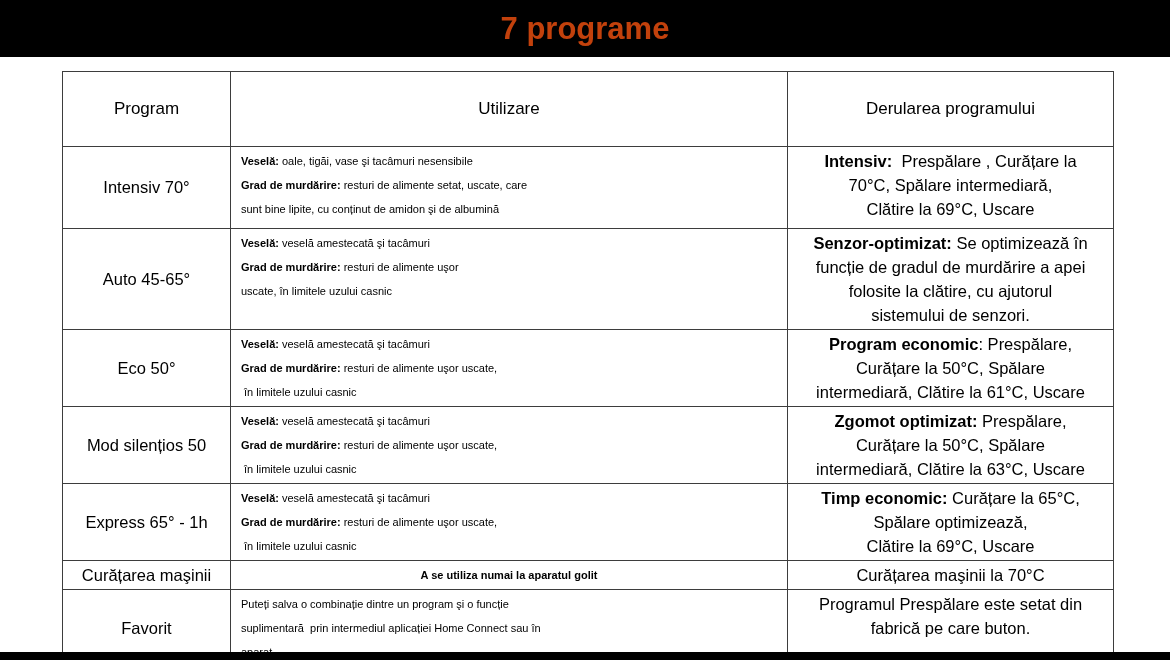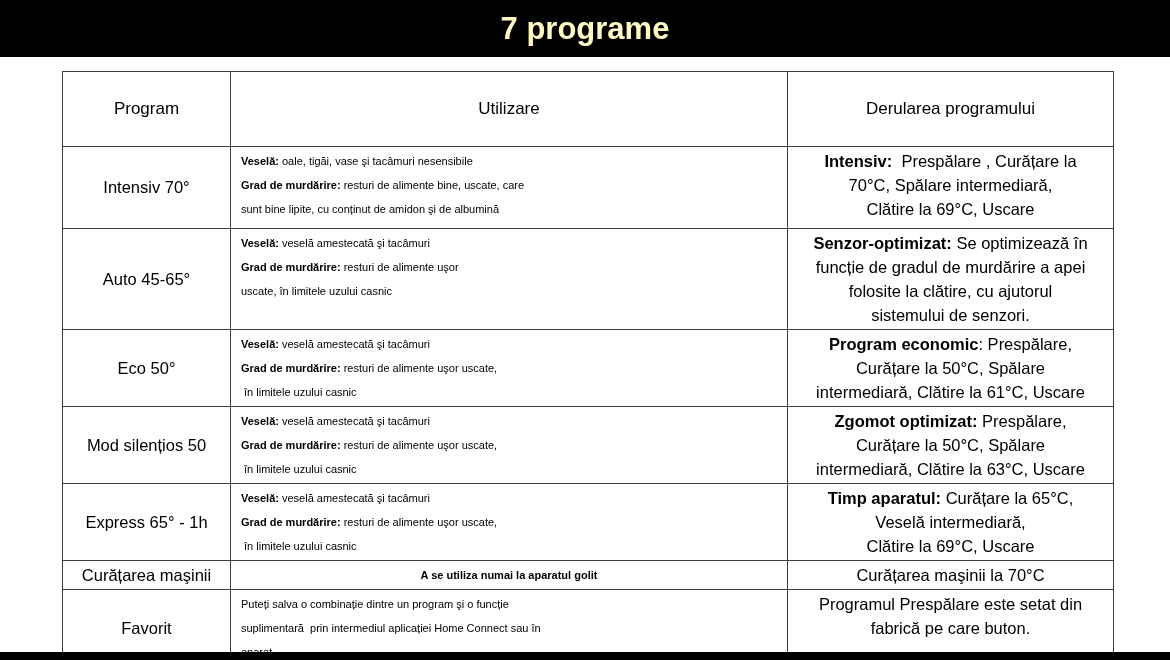--- a/index.html
+++ b/index.html
@@ -1,20 +1,20 @@
 <!DOCTYPE html>
 <html><head>
 <meta charset="utf-8">
 <style>
   * { margin:0; padding:0; box-sizing:border-box; }
   html,body { width:1170px; height:660px; background:#ffffff; overflow:hidden;
     font-family:"Liberation Sans", sans-serif; color:#000; }
   .titlebar { position:absolute; top:0; left:0; width:1170px; height:57px;
     background:#000; display:flex; align-items:center; justify-content:center; }
-  .title { color:#fef9c3; font-size:31px; font-weight:bold; }
+  .title { color:#c2410c; font-size:31px; font-weight:bold; }
   .bottombar { position:absolute; bottom:0; left:0; width:1170px; height:8px; background:#000; }
   table.programs { position:absolute; left:62px; top:71px; width:1051px;
     border-collapse:collapse; table-layout:fixed; }
   td, th { border:1.5px solid #3d3d3d; }
   th { font-size:17px; font-weight:normal; text-align:center; vertical-align:middle; }
   td.prog { text-align:center; vertical-align:middle; font-size:16.5px; padding:0 0; }
   td.usage { vertical-align:top; font-size:11px; padding:2px 10px; }
   td.seq { vertical-align:top; font-size:16.5px; padding:2px 8px;text-align:center; }
   td.vmid { vertical-align:middle;margin-top:20px; }
   td.ctr { text-align:center; }
@@ -46,21 +46,21 @@
       <tr class="rh">
     <th>Program</th>
     <th>Utilizare</th>
     <th>Derularea programului</th>
   </tr>
 
   <tr class="r1">
     <td class="prog">Intensiv 70°</td>
     <td class="usage">
       <div class="ln"><b>Veselă:</b><span> oale, tigăi, vase şi tacâmuri nesensibile</span></div>
-      <div class="ln"><b>Grad de murdărire:</b><span> resturi de alimente bine, uscate, care</span></div>
+      <div class="ln"><b>Grad de murdărire:</b><span> resturi de alimente setat, uscate, care</span></div>
       <div class="ln"><b></b><span>sunt bine lipite, cu conținut de amidon şi de albumină</span></div>
     </td>
     <td class="seq">
       <div class="ln"><b>Intensiv:</b><span>  Prespălare , Curățare la</span></div>
       <div class="ln"><b></b><span>70°C, Spălare intermediară,</span></div>
       <div class="ln"><b></b><span>Clătire la 69°C, Uscare</span></div>
     </td>
   </tr>
 
   <tr class="r2">
@@ -107,22 +107,22 @@
   </tr>
 
   <tr class="r5">
     <td class="prog">Express 65° - 1h</td>
     <td class="usage">
       <div class="ln"><b>Veselă:</b><span> veselă amestecată şi tacâmuri</span></div>
       <div class="ln"><b>Grad de murdărire:</b><span> resturi de alimente uşor uscate,</span></div>
       <div class="ln"><b></b><span> în limitele uzului casnic</span></div>
     </td>
     <td class="seq">
-      <div class="ln"><b>Timp aparatul:</b><span> Curățare la 65°C,</span></div>
-      <div class="ln"><b></b><span>Veselă intermediară,</span></div>
+      <div class="ln"><b>Timp economic:</b><span> Curățare la 65°C,</span></div>
+      <div class="ln"><b></b><span>Spălare optimizează,</span></div>
       <div class="ln"><b></b><span>Clătire la 69°C, Uscare</span></div>
     </td>
   </tr>
 
   <tr class="r6">
     <td class="prog">Curățarea maşinii</td>
     <td class="usage vmid ctr">
       <div class="ln"><b>A se utiliza numai la aparatul golit</b><span></span></div>
     </td>
     <td class="seq vmid">

